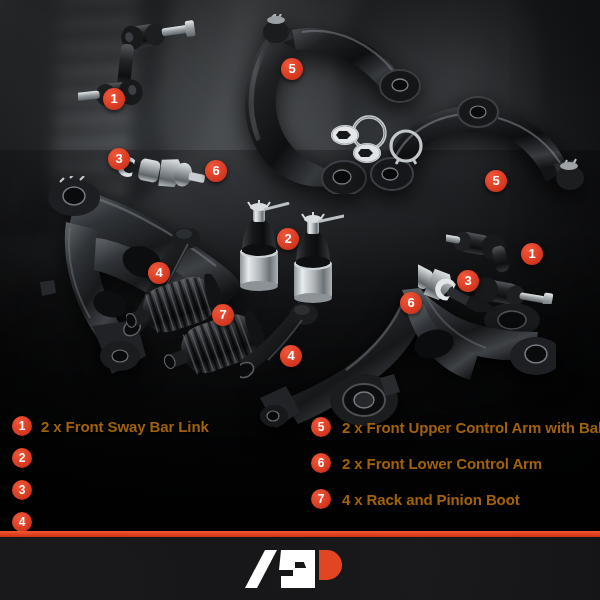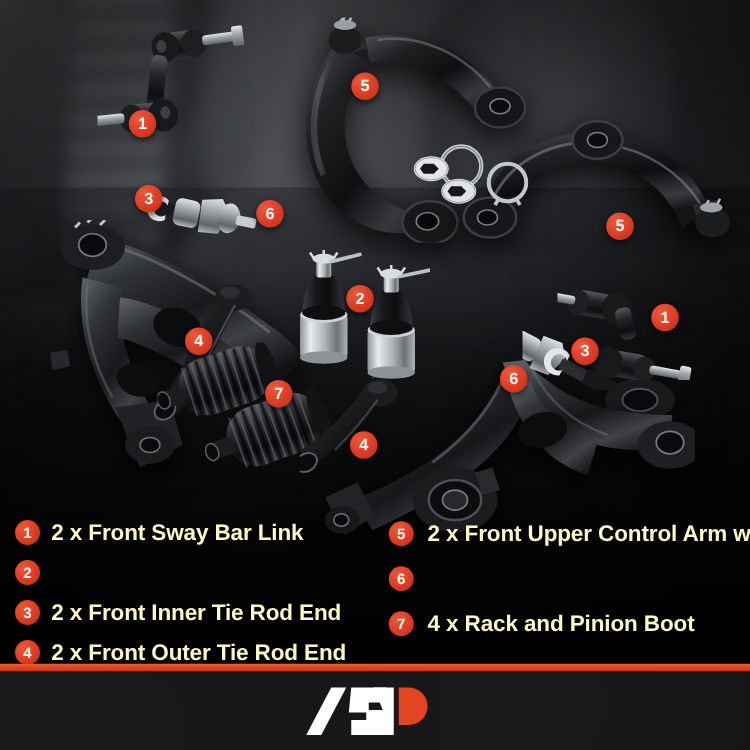--- a/index.html
+++ b/index.html
@@ -47,21 +47,21 @@
   
   .legend{position:absolute;left:0;top:412px;width:600px;height:124px;z-index:45;}
   .lcol{position:absolute;top:0;}
   .lcol.a{left:12px;}
   .lcol.b{left:311px;}
   .lrow{display:flex;align-items:center;height:28px;margin-bottom:4px;}
   .lrow .bnum{flex:0 0 auto;width:20px;height:20px;border-radius:50%;
         background:radial-gradient(circle at 35% 30%,#ef5637,#d83a21 62%,#b62c17 100%);
         color:#fff;font-size:12px;font-weight:700;line-height:20px;text-align:center;
         box-shadow:0 1px 3px rgba(0,0,0,.6);}
-  .lrow .ltxt{margin-left:9px;color:#fef9c3;font-size:18px;font-weight:700;white-space:nowrap;
+  .lrow .ltxt{margin-left:9px;color:#a16207;font-size:15px;font-weight:700;white-space:nowrap;
         letter-spacing:-.1px;text-shadow:0 1px 2px rgba(0,0,0,.8);}
   .lcol.b .lrow{height:30px;margin-bottom:6px;}
   .lcol.b .lrow .ltxt{margin-left:11px;}
 
   
   .footer{position:absolute;left:0;top:531px;width:600px;height:69px;background:#151517;z-index:60;}
   .stripe{position:absolute;left:0;top:0;width:600px;height:6px;
         background:linear-gradient(180deg,#f05a33,#df3f1c 60%,#c83315);}
   .logo{position:absolute;left:0;top:6px;width:600px;height:63px;
         display:flex;align-items:center;justify-content:center;}
@@ -512,34 +512,33 @@
     <div class="lcol a">
       <div class="lrow">
         <span class="bnum">1</span>
         <span class="ltxt">2 x Front Sway Bar Link</span>
       </div>
       <div class="lrow">
         <span class="bnum">2</span>
       </div>
       <div class="lrow">
         <span class="bnum">3</span>
-        <span class="ltxt">2 x Front Inner Tie Rod End</span>
       </div>
       <div class="lrow">
         <span class="bnum">4</span>
-        <span class="ltxt">2 x Front Outer Tie Rod End</span>
       </div>
     </div>
     <div class="lcol b">
       <div class="lrow">
         <span class="bnum">5</span>
         <span class="ltxt">2 x Front Upper Control Arm with Ball Joint Assembly</span>
       </div>
       <div class="lrow">
         <span class="bnum">6</span>
+        <span class="ltxt">2 x Front Lower Control Arm</span>
       </div>
       <div class="lrow">
         <span class="bnum">7</span>
         <span class="ltxt">4 x Rack and Pinion Boot</span>
       </div>
     </div>
   </div>
 
   <div class="footer">
     <div class="stripe"></div>

